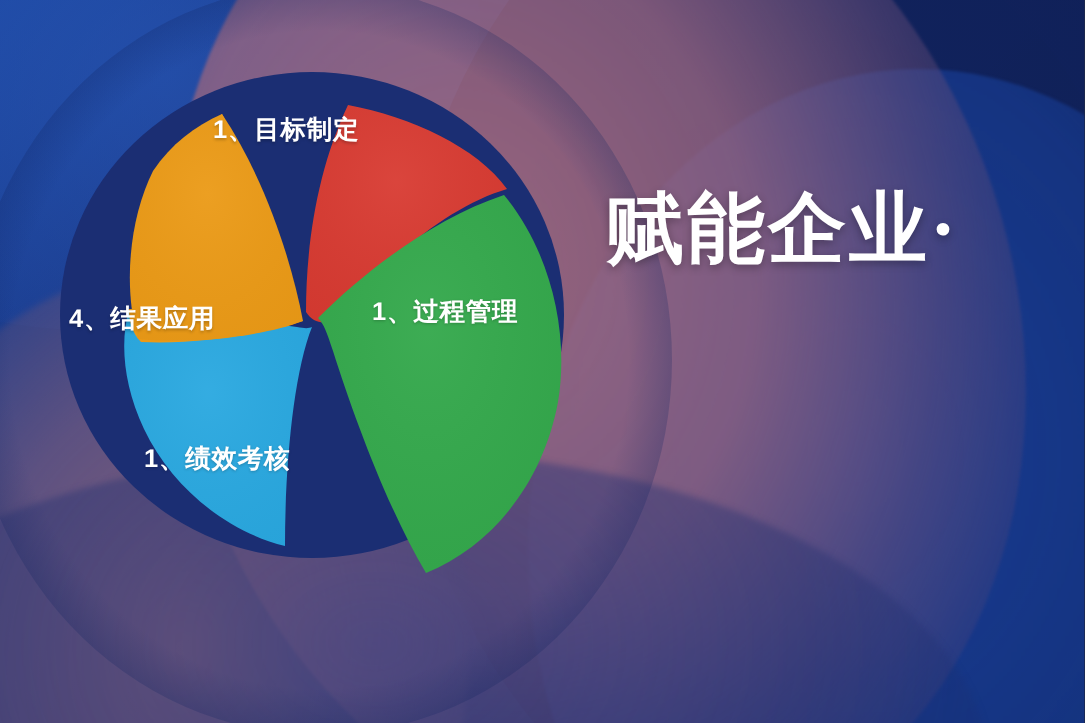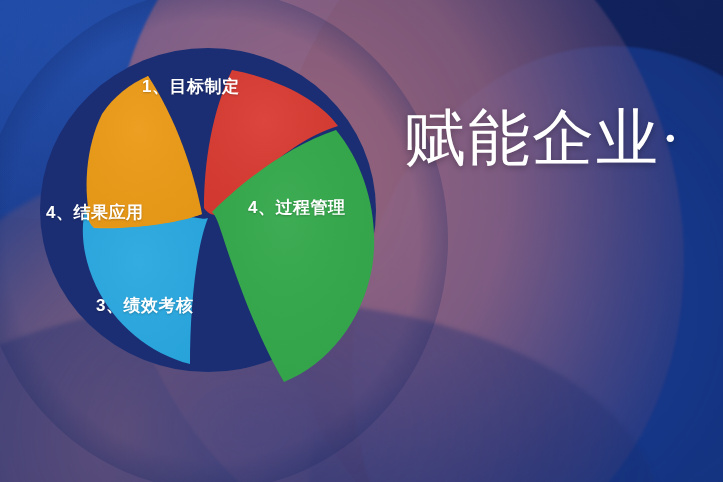--- a/index.html
+++ b/index.html
@@ -124,25 +124,25 @@
   }
   #label-1 { left: 142px; top: 75px; }
   #label-2 { left: 248px; top: 196px; }
   #label-3 { left: 96px;  top: 294px; }
   #label-4 { left: 46px;  top: 190px; margin-top: 11px; }
 
   
   #headline {
     position: absolute;
     left: 404px;
-    top: 107px;
+    top: 128px;
     color: #ffffff;
     font-family: "Liberation Serif", "DejaVu Serif", serif;
-    font-size: 62px;
-    font-weight: 400;
+    font-size: 52px;
+    font-weight: 700;
     line-height: 1;
     letter-spacing: 2px;
     white-space: nowrap;
     text-shadow: 0 2px 6px rgba(0,0,0,0.30);
   }
 </style>
 </head>
 <body>
 
 <div id="slide">
@@ -220,21 +220,21 @@
       <path fill="url(#petalShade)" opacity="0.5" d="M 112 34
                C 140 76, 158 130, 166 172
                C 140 182, 92 188, 56 184
                C 46 150, 50 104, 66 72
                C 78 54, 94 42, 112 34 Z"></path>
     </svg>
   </div>
 
   <div id="label-1" class="petal-label">1、目标制定</div>
 
-  <div id="label-2" class="petal-label">4、过程管理</div>
-
-  <div id="label-3" class="petal-label">3、绩效考核</div>
+  <div id="label-2" class="petal-label">1、过程管理</div>
+
+  <div id="label-3" class="petal-label">1、绩效考核</div>
 
   <div id="label-4" class="petal-label">4、结果应用</div>
 
   <div id="headline">赋能企业·</div>
 
 </div>
 
 </body></html>

